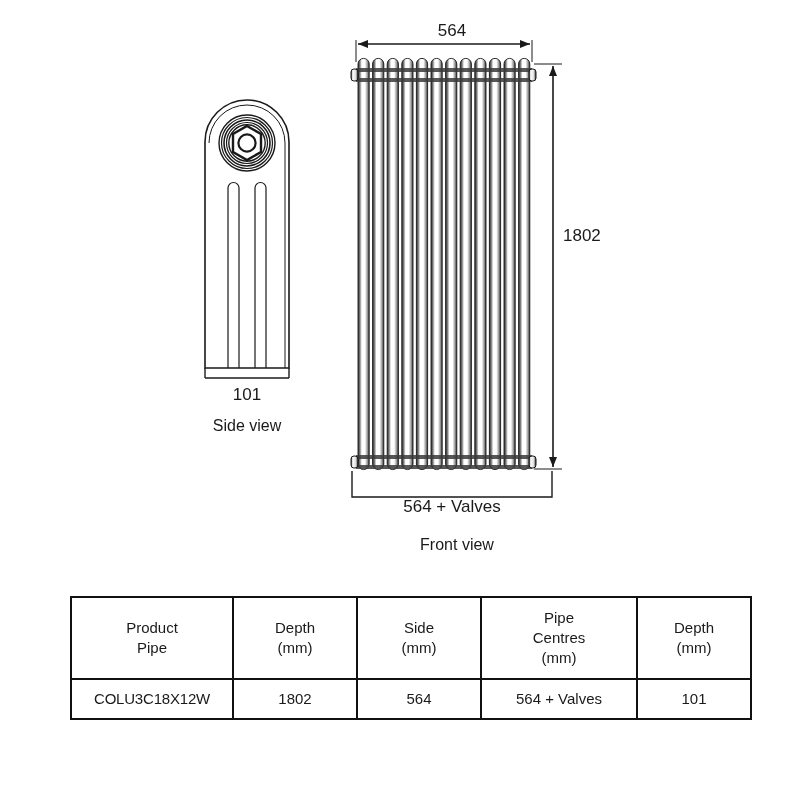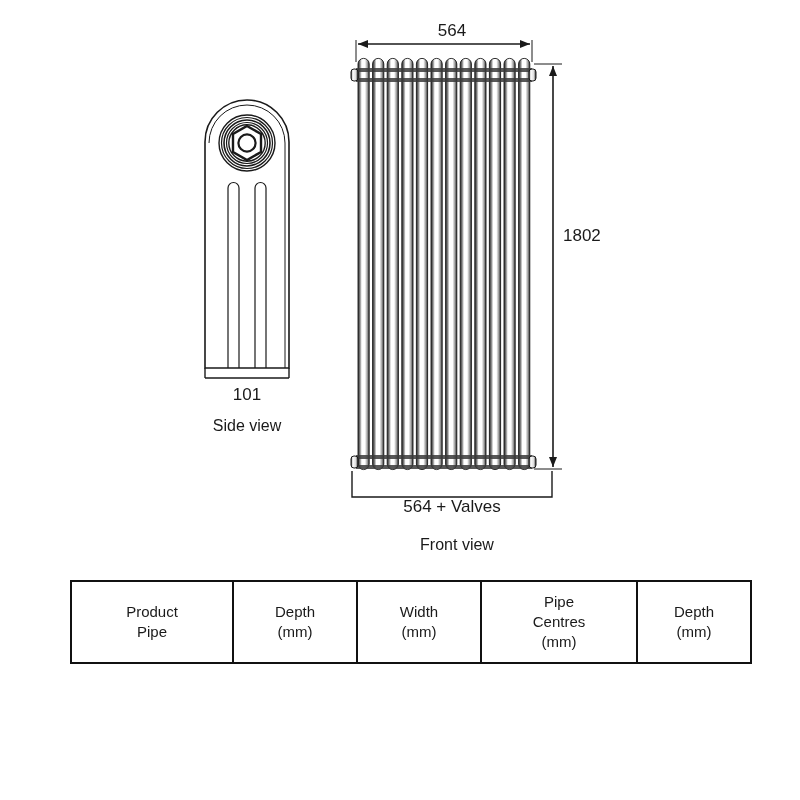--- a/index.html
+++ b/index.html
@@ -34,21 +34,21 @@
   }
   .view-label {
     font-family: "Liberation Sans", sans-serif;
     font-size: 16px;
     fill: #1a1a1a;
   }
   
   #spec-table-wrap {
     position: absolute;
     left: 70px;
-    top: 580px;
+    top: 596px;
     width: 660px;
   }
   table.spec {
     border-collapse: collapse;
     width: 660px;
     table-layout: fixed;
     background: #ffffff;
   }
   table.spec td {
     border: 2px solid #111111;
@@ -239,30 +239,37 @@
         <tr class="head-row">
           <td class="c0">
             <span class="cellline">Product</span>
             <span class="cellline">Pipe</span>
           </td>
           <td class="c1">
             <span class="cellline">Depth</span>
             <span class="cellline">(mm)</span>
           </td>
           <td class="c2">
-            <span class="cellline">Width</span>
+            <span class="cellline">Side</span>
             <span class="cellline">(mm)</span>
           </td>
           <td class="c3">
             <span class="cellline">Pipe</span>
             <span class="cellline">Centres</span>
             <span class="cellline">(mm)</span>
           </td>
           <td class="c4">
             <span class="cellline">Depth</span>
             <span class="cellline">(mm)</span>
           </td>
+        </tr>
+        <tr class="data-row">
+          <td class="c0 code-cell">COLU3C18X12W</td>
+          <td class="c1">1802</td>
+          <td class="c2">564</td>
+          <td class="c3">564 + Valves</td>
+          <td class="c4">101</td>
         </tr>
       </tbody>
     </table>
   </div>
 
 </div>
 
 </body></html>

